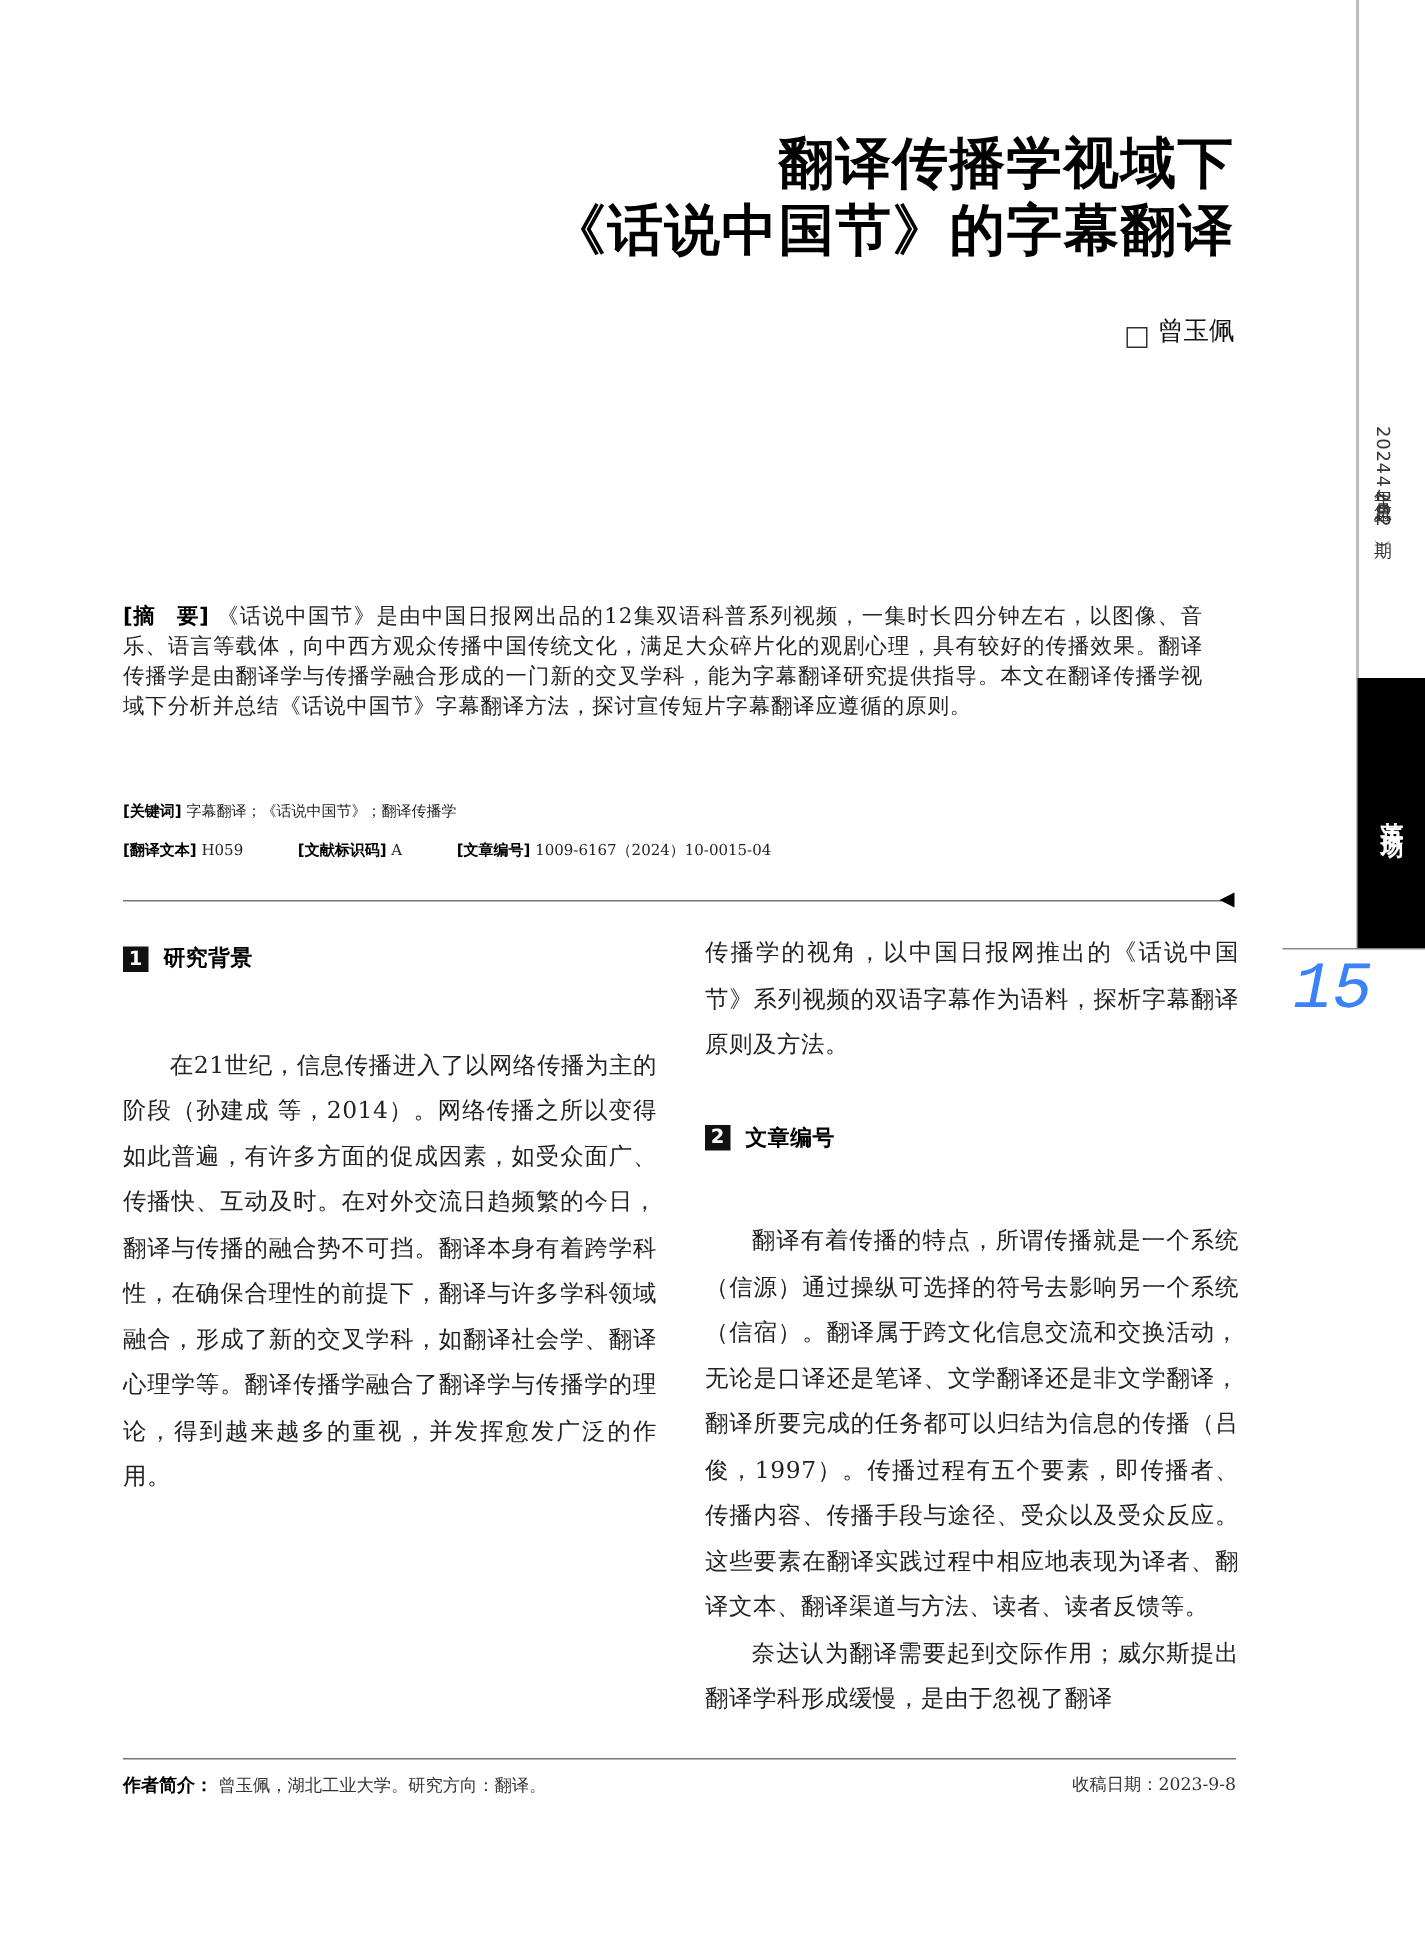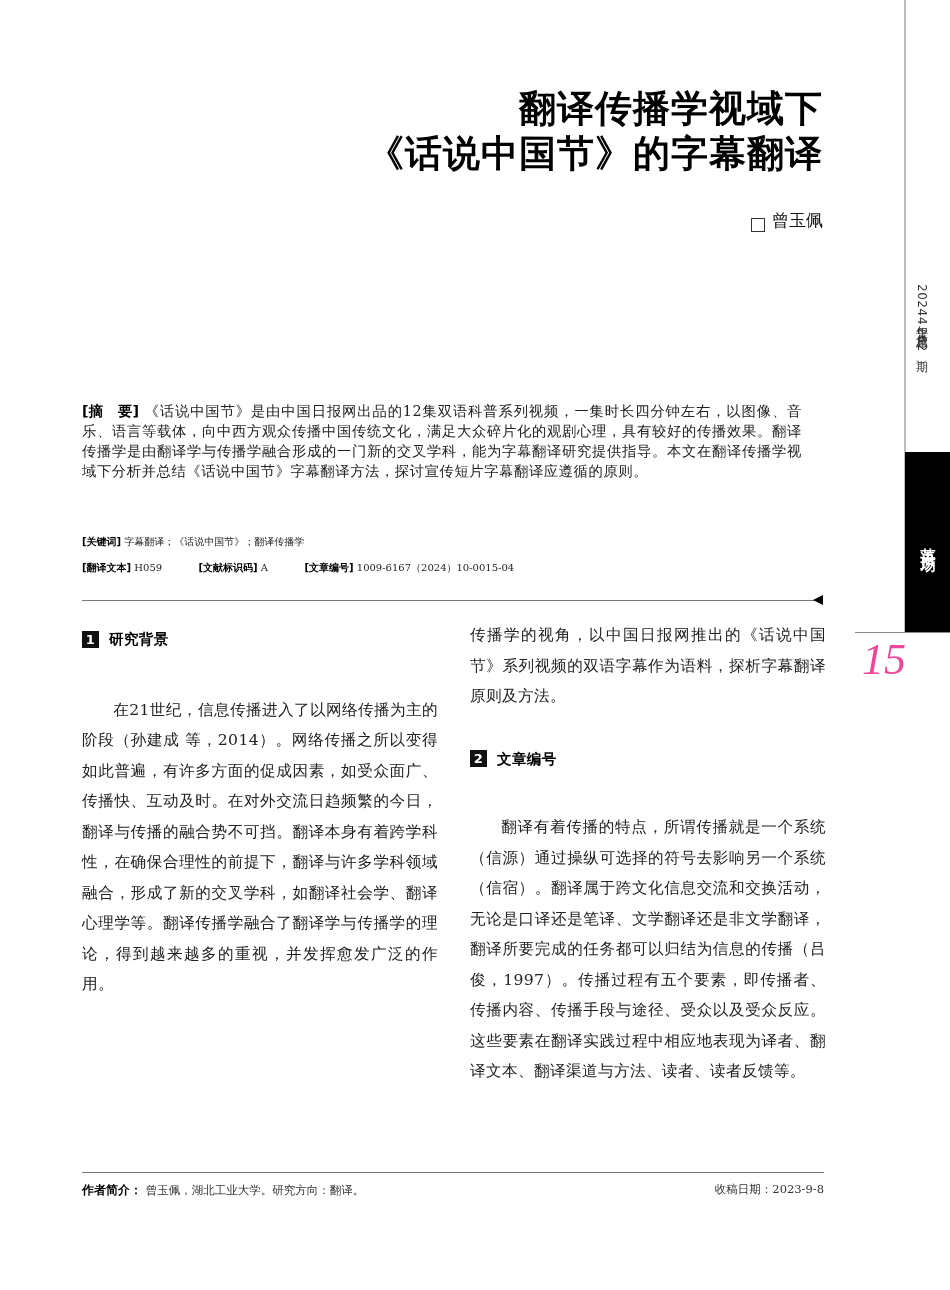--- a/index.html
+++ b/index.html
@@ -19,22 +19,22 @@
   .side-tab {
     left: 905px; top: 452px; width: 45px; height: 180px; background: #000;
     display: flex; align-items: center; justify-content: center;
   }
   .side-tab span {
     writing-mode: vertical-rl; color: #fff; font-family: "DejaVu Sans", sans-serif;
     font-weight: bold; font-size: 15px; letter-spacing: 3px;
   }
   .tab-underline { left: 855px; top: 632px; width: 95px; height: 1px; background: #888; }
   .page-num {
-    left: 862px; top: 636px; font-family: Liberation Serif, serif;
-    font-style: italic; font-size: 44px; color: #ec4899; line-height: 48px;
+    left: 862px; top: 636px; font-family: Liberation Mono, monospace;
+    font-style: italic; font-size: 44px; color: #3b82f6; line-height: 48px;
   }
   
   .title {
     right: 127px; top: 86px; text-align: right;
     font-family: "DejaVu Serif", serif; font-weight: bold;
     font-size: 37px; line-height: 45px; color: #000; letter-spacing: 1px;
   }
   .author {
     right: 127px; top: 209px; font-family: "DejaVu Sans", sans-serif;
     font-size: 17px; color: #111; display: flex; align-items: flex-end; gap: 7px;
@@ -126,20 +126,21 @@
 
 <div class="abs col" style="left:470px; top:620px;">
   <p class="noindent">传播学的视角，以中国日报网推出的《话说中国节》系列视频的双语字幕作为语料，探析字幕翻译原则及方法。</p>
   <div style="height:32px;"></div>
   <div class="sec-head">
     <span class="sec-num">2</span>
     <span>文章编号</span>
   </div>
   <div style="height:38px;"></div>
   <p>翻译有着传播的特点，所谓传播就是一个系统（信源）通过操纵可选择的符号去影响另一个系统（信宿）。翻译属于跨文化信息交流和交换活动，无论是口译还是笔译、文学翻译还是非文学翻译，翻译所要完成的任务都可以归结为信息的传播（吕俊，1997）。传播过程有五个要素，即传播者、传播内容、传播手段与途径、受众以及受众反应。这些要素在翻译实践过程中相应地表现为译者、翻译文本、翻译渠道与方法、读者、读者反馈等。</p>
+  <p>奈达认为翻译需要起到交际作用；威尔斯提出翻译学科形成缓慢，是由于忽视了翻译</p>
 </div>
 
 <div class="abs foot-line"></div>
 <div class="abs foot-left">
   <span class="tag">作者简介：</span>
   <span>曾玉佩，湖北工业大学。研究方向：翻译。</span>
 </div>
 <div class="abs foot-right">收稿日期：2023-9-8</div>
 
 </body></html>

